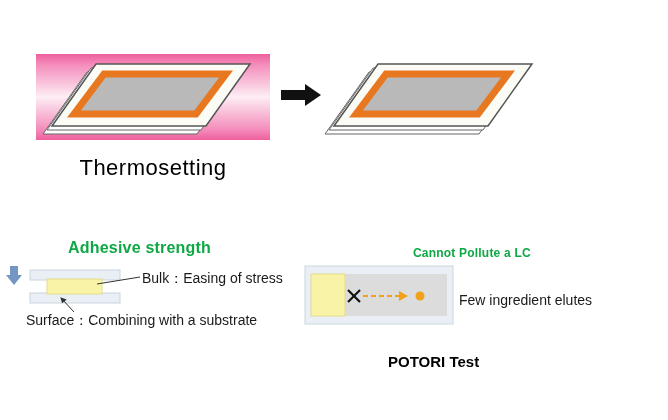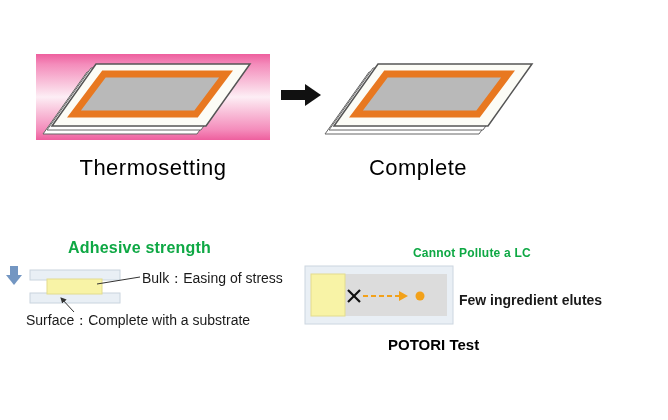--- a/index.html
+++ b/index.html
@@ -20,21 +20,21 @@
   .panel-svg{display:block;}
   .big-label{
     font-size:22px; color:#000; text-align:center;
     letter-spacing:0.5px;
   }
   .green-title{
     font-size:16px; color:#0ea844; font-weight:600;
     letter-spacing:0.2px;
   }
   .small-label{ font-size:14px; color:#1a1a1a; }
-  .potori{ font-size:15px; font-weight:600; color:#000; }
+  .potori{ font-size:15px; font-weight:600; color:#000;margin-top:17px; }
 </style>
 </head>
 <body>
 
 <div class="canvas">
 
   <div class="abs heat-box">
     <svg class="panel-svg" width="234" height="86" viewBox="0 0 234 86">
       <polygon points="7,80 51,18 205,18 161,80" fill="#ffffff" stroke="#666" stroke-width="1"></polygon>
       <polygon points="11,76 55,14 209,14 165,76" fill="#ffffff" stroke="#666" stroke-width="1"></polygon>
@@ -49,21 +49,20 @@
   </svg>
 
   <svg class="abs panel-svg" style="left:318px; top:54px;" width="234" height="86" viewBox="0 0 234 86">
     <polygon points="7,80 51,18 205,18 161,80" fill="#ffffff" stroke="#666" stroke-width="1"></polygon>
     <polygon points="11,76 55,14 209,14 165,76" fill="#ffffff" stroke="#666" stroke-width="1"></polygon>
     <polygon points="16,72 60,10 214,10 170,72" fill="#fcfcf6" stroke="#555" stroke-width="1.5"></polygon>
     <polygon points="38,60 68,20 190,20 160,60" fill="#b9b9b9" stroke="#e87820" stroke-width="7"></polygon>
   </svg>
 
   <div class="abs big-label" style="left:36px; top:155px; width:234px;">Thermosetting</div>
-  <div class="abs big-label" style="left:318px; top:155px; width:200px;">Complete</div>
 
   <div class="abs green-title" style="left:68px; top:239px;">Adhesive strength</div>
 
   <svg class="abs" style="left:0px; top:260px;" width="300" height="78" viewBox="0 0 300 78">
     <defs>
       <marker id="ah" markerWidth="7" markerHeight="7" refX="5" refY="3" orient="auto">
         <path d="M0,0 L6,3 L0,6 z" fill="#333"></path>
       </marker>
     </defs>
 
@@ -75,35 +74,35 @@
     <rect x="30" y="10" width="90" height="10" fill="#e9eff5" stroke="#c9d4de" stroke-width="1"></rect>
     <rect x="30" y="33" width="90" height="10" fill="#e9eff5" stroke="#c9d4de" stroke-width="1"></rect>
     <rect x="47" y="19" width="55" height="15" fill="#f8f3a6" stroke="#e3dc8e" stroke-width="1"></rect>
 
     <line x1="97" y1="24" x2="140" y2="17" stroke="#333" stroke-width="1"></line>
 
     <line x1="74" y1="52" x2="61" y2="38" stroke="#333" stroke-width="1" marker-end="url(#ah)"></line>
   </svg>
 
   <div class="abs small-label" style="left:142px; top:270px;">Bulk：Easing of stress</div>
-  <div class="abs small-label" style="left:26px; top:312px;">Surface：Complete with a substrate</div>
+  <div class="abs small-label" style="left:26px; top:312px;">Surface：Combining with a substrate</div>
 
   <div class="abs green-title" style="left:413px; top:246px; font-size:12px;">Cannot Pollute a LC</div>
 
   <svg class="abs" style="left:303px; top:264px;" width="160" height="64" viewBox="0 0 160 64">
     <rect x="2" y="2" width="148" height="58" fill="#e9eff5" stroke="#ccd6e0" stroke-width="1"></rect>
     <rect x="8" y="10" width="136" height="42" fill="#dcdcdc"></rect>
     <rect x="8" y="10" width="34" height="42" fill="#f8f3a6" stroke="#e3dc8e" stroke-width="1"></rect>
     <g>
       <line x1="45" y1="26" x2="57" y2="38" stroke="#111" stroke-width="2.2"></line>
       <line x1="57" y1="26" x2="45" y2="38" stroke="#111" stroke-width="2.2"></line>
     </g>
     <g>
       <line x1="60" y1="32" x2="96" y2="32" stroke="#f2a11a" stroke-width="2" stroke-dasharray="5 3"></line>
       <polygon points="96,27 105,32 96,37" fill="#f2a11a"></polygon>
       <circle cx="117" cy="32" r="4.5" fill="#f2a11a"></circle>
     </g>
   </svg>
 
-  <div class="abs small-label" style="left:459px; top:292px;font-weight:bold;">Few ingredient elutes</div>
+  <div class="abs small-label" style="left:459px; top:292px;">Few ingredient elutes</div>
   <div class="abs potori" style="left:388px; top:336px;">POTORI Test</div>
 
 </div>
 
 </body></html>

